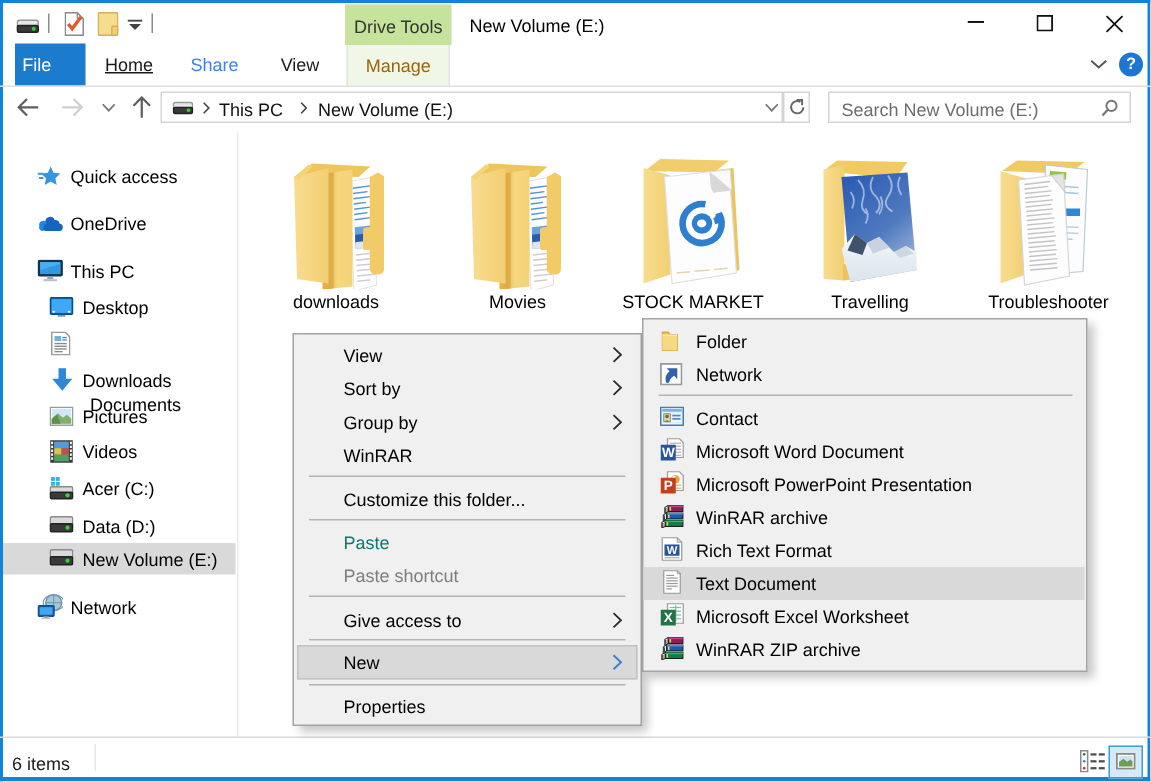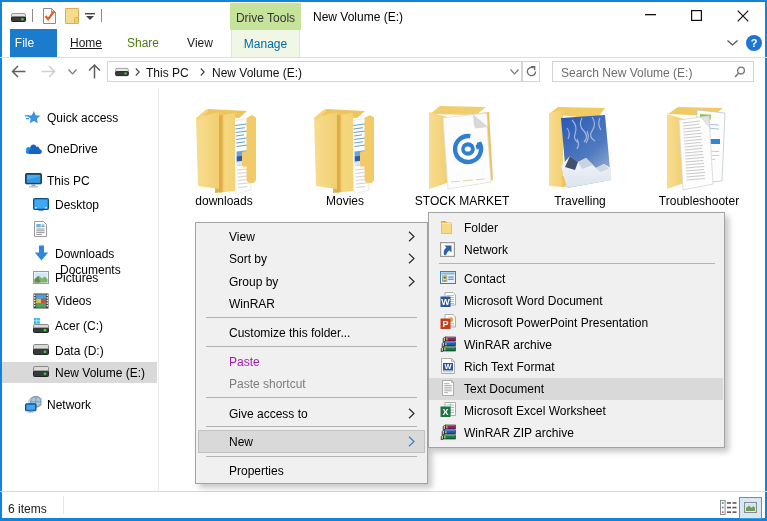--- a/index.html
+++ b/index.html
@@ -52,23 +52,23 @@
     <rect x="0.6" y="0.6" width="9.8" height="9.8" fill="none" stroke="#111" stroke-width="1.2"></rect>
   </svg>
 <svg class="abs" style="left:737px;top:10px" width="12" height="12" viewBox="0 0 12 12">
     <path d="M0.7,0.7 L11.3,11.3 M11.3,0.7 L0.7,11.3" stroke="#111" stroke-width="1.2"></path>
   </svg>
 
 <div class="abs" style="left:231px;top:30px;width:69px;height:27px;background:#f0f7e6;border-left:1px solid #e2e2e2;border-right:1px solid #e2e2e2;"></div>
 <div class="abs" style="left:10px;top:29px;width:47px;height:28px;background:#1b7bcc"></div>
 <div class="abs t12" style="left:10px;top:37px;width:29px;text-align:center;color:#fff;">File</div>
 <div class="abs t12" style="left:63px;top:37px;width:46px;text-align:center;color:#1a1a1a;text-decoration:underline;">Home</div>
-<div class="abs t12" style="left:120px;top:37px;width:46px;text-align:center;color:#4d7c0f;">Share</div>
+<div class="abs t12" style="left:120px;top:37px;width:46px;text-align:center;color:#3b82f6;">Share</div>
 <div class="abs t12" style="left:177px;top:37px;width:46px;text-align:center;color:#1a1a1a;">View</div>
-<div class="abs t12" style="left:231px;top:38px;width:69px;text-align:center;color:#0369a1;">Manage</div>
+<div class="abs t12" style="left:231px;top:38px;width:69px;text-align:center;color:#a16207;">Manage</div>
 <svg class="abs" style="left:727px;top:40px" width="11" height="6" viewBox="0 0 11 6">
     <path d="M0.5,0.5 L5.5,5 L10.5,0.5" fill="none" stroke="#555" stroke-width="1.3"></path>
   </svg>
 <div class="abs" style="left:746px;top:35px;width:16px;height:16px;border-radius:8px;background:#1d76d2"></div>
 <div class="abs" style="left:746px;top:38px;width:16px;text-align:center;color:#fff;font-size:11px;font-weight:bold;line-height:1;">?</div>
 <div class="abs" style="left:0;top:57px;width:767px;height:1px;background:#dfdfdf"></div>
 
 <svg class="abs" style="left:11px;top:65px" width="15" height="13" viewBox="0 0 15 13">
   <path d="M7,1 L1.5,6.5 L7,12 M1.5,6.5 H14.5" fill="none" stroke="#5f5f5f" stroke-width="1.5"></path>
 </svg>
@@ -433,21 +433,21 @@
 </svg>
 
 <div class="abs" style="left:195px;top:222px;width:233px;height:262px;background:#f0f0f0;border:1px solid #a3a3a3;box-shadow:4px 4px 6px rgba(0,0,0,0.22);"></div>
 <div class="abs t12" style="left:229px;top:231px;">View</div>
 <div class="abs t12" style="left:229px;top:253px;">Sort by</div>
 <div class="abs t12" style="left:229px;top:276px;">Group by</div>
 <div class="abs t12" style="left:229px;top:298px;">WinRAR</div>
 <div class="abs" style="left:206px;top:317px;width:211px;height:1px;background:#b3b3b3"></div>
 <div class="abs t12" style="left:229px;top:327px;">Customize this folder...</div>
 <div class="abs" style="left:206px;top:346px;width:211px;height:1px;background:#b3b3b3"></div>
-<div class="abs t12" style="left:229px;top:356px;color:#a21caf;">Paste</div>
+<div class="abs t12" style="left:229px;top:356px;color:#0f766e;">Paste</div>
 <div class="abs t12" style="left:229px;top:378px;color:#7d7d7d;">Paste shortcut</div>
 <div class="abs" style="left:206px;top:397px;width:211px;height:1px;background:#b3b3b3"></div>
 <div class="abs t12" style="left:229px;top:408px;">Give access to</div>
 <div class="abs" style="left:206px;top:426px;width:211px;height:1px;background:#b3b3b3"></div>
 <div class="abs" style="left:198px;top:430px;width:227px;height:23px;background:#d9d9d9;border:1px solid #c2c2c2;"></div>
 <div class="abs t12" style="left:229px;top:436px;">New</div>
 <div class="abs" style="left:206px;top:456px;width:211px;height:1px;background:#b3b3b3"></div>
 <div class="abs t12" style="left:229px;top:465px;">Properties</div>
 <svg class="abs" style="left:408px;top:231px" width="7" height="11" viewBox="0 0 7 11">
     <path d="M1,0.8 L6,5.5 L1,10.2" fill="none" stroke="#2b2b2b" stroke-width="1.2"></path>

